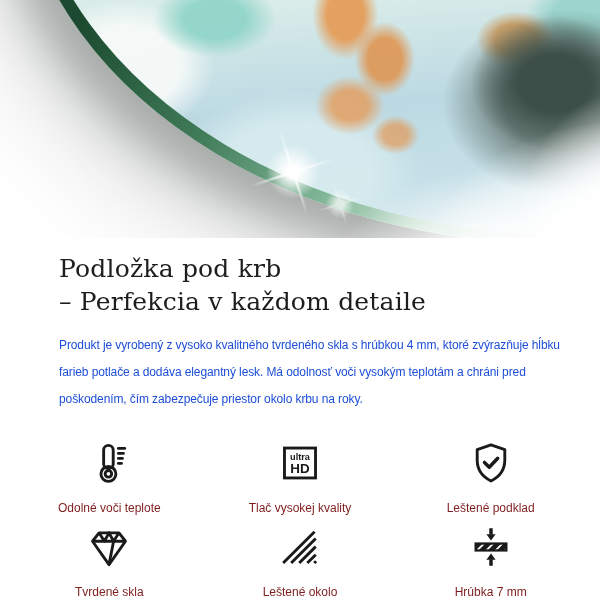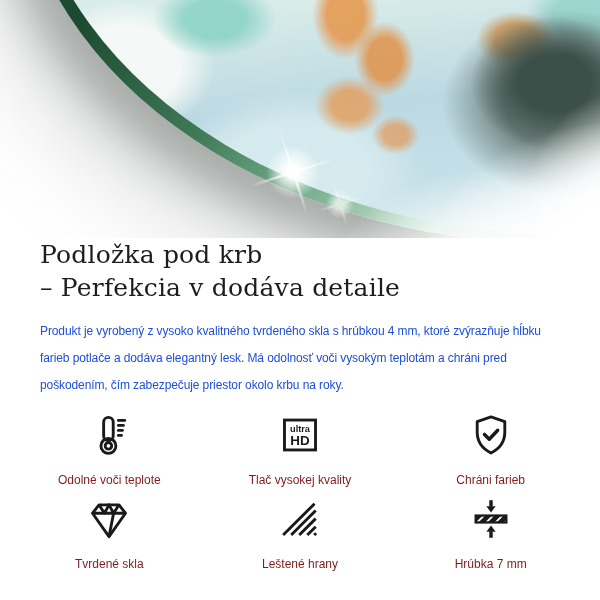--- a/index.html
+++ b/index.html
@@ -49,21 +49,21 @@
       linear-gradient(to right,  rgba(255,255,255,0), rgba(255,255,255,.95) 46% 54%, rgba(255,255,255,0)) 50% 50% / 100% 2.5px no-repeat;
   }
   .sparkle-small { left:318px; top:182px; width:44px; height:44px; opacity:.7;
     background:
       radial-gradient(circle, rgba(255,255,255,1) 0 12%, rgba(255,255,255,0) 46%),
       linear-gradient(to bottom, rgba(255,255,255,0), rgba(255,255,255,.9) 46% 54%, rgba(255,255,255,0)) 50% 50% / 2px 100% no-repeat,
       linear-gradient(to right,  rgba(255,255,255,0), rgba(255,255,255,.9) 46% 54%, rgba(255,255,255,0)) 50% 50% / 100% 2px no-repeat;
   }
 
   
-  .content { padding:0 40px; }
+  .content { padding:14px 40px;margin-left:19px; }
   h1 { font-family:"DejaVu Serif","Liberation Serif",serif; font-weight:400;
        font-size:25px; line-height:33px; color:#1d1d1d; letter-spacing:.2px; }
   .description { margin-top:14px; max-width:540px; font-size:12px; line-height:27px;
                  letter-spacing:-.1px; color:#1d4ed8; }
 
   .features { display:grid; grid-template-columns:repeat(3,1fr); row-gap:8px;
               margin-top:12px; padding:0 14px; }
   .feature { display:flex; flex-direction:column; align-items:center; text-align:center; }
   .icon-box { height:48px; display:flex; align-items:center; justify-content:center; }
   .feature .label { margin-top:14px; font-size:12px; color:#7f1d1d; }
@@ -81,21 +81,21 @@
     <div class="fog fog-a"></div>
     <div class="fog fog-b"></div>
     <div class="fog fog-c"></div>
     <div class="sparkle sparkle-main"></div>
     <div class="sparkle sparkle-small"></div>
   </div>
 
   <div class="content">
     <h1>
       <span>Podložka pod krb</span><br>
-      <span>– Perfekcia v dodáva detaile</span>
+      <span>– Perfekcia v každom detaile</span>
     </h1>
     <p class="description">Produkt je vyrobený z vysoko kvalitného tvrdeného skla s hrúbkou 4 mm, ktoré zvýrazňuje hĺbku farieb potlače a dodáva elegantný lesk. Má odolnosť voči vysokým teplotám a chráni pred poškodením, čím zabezpečuje priestor okolo krbu na roky.</p>
   </div>
 
   <div class="features">
 
     <div class="feature">
       <div class="icon-box">
         <svg width="46" height="46" viewBox="0 0 24 24" stroke-linecap="round">
           <rect x="9.2" y="2.8" width="5" height="12.2" rx="2.5"></rect>
@@ -121,21 +121,21 @@
       <div class="label">Tlač vysokej kvality</div>
     </div>
 
     <div class="feature">
       <div class="icon-box">
         <svg width="46" height="46" viewBox="0 0 24 24" stroke-linecap="round" stroke-linejoin="round">
           <path d="M12 2.6 L19.2 5 V10.6 C19.2 15.8 16.2 19.3 12 21.4 C7.8 19.3 4.8 15.8 4.8 10.6 V5 Z"></path>
           <polyline points="8.6,11.7 11.1,14.2 15.5,9.5" stroke-width="1.8"></polyline>
         </svg>
       </div>
-      <div class="label">Chráni farieb</div>
+      <div class="label">Leštené podklad</div>
     </div>
 
     <div class="feature">
       <div class="icon-box">
         <svg width="46" height="46" viewBox="0 0 24 24" stroke-width="1.4" stroke-linejoin="round">
           <path d="M12 21.2 L3.4 9 L6.8 4.6 H17.2 L20.6 9 Z"></path>
           <path d="M3.4 9 H20.6"></path>
           <path d="M6.8 4.6 L9.6 9 L12 4.6 L14.4 9 L17.2 4.6"></path>
           <path d="M12 21.2 L14.4 9"></path>
         </svg>
@@ -146,21 +146,21 @@
     <div class="feature">
       <div class="icon-box">
         <svg width="46" height="46" viewBox="0 0 24 24" stroke-width="2.1">
           <line x1="3.2" y1="20.4" x2="19.6" y2="4.0"></line>
           <line x1="7.4" y1="20.4" x2="20.2" y2="7.6"></line>
           <line x1="11.6" y1="20.4" x2="20.2" y2="11.8"></line>
           <line x1="15.8" y1="20.4" x2="20.2" y2="16.0"></line>
           <line x1="19.4" y1="20.4" x2="20.4" y2="19.4"></line>
         </svg>
       </div>
-      <div class="label">Leštené hrany</div>
+      <div class="label">Leštené okolo</div>
     </div>
 
     <div class="feature">
       <div class="icon-box">
         <svg width="46" height="46" viewBox="0 0 24 24">
           <defs>
             <pattern id="hatch" width="3.4" height="3.4" patternUnits="userSpaceOnUse" patternTransform="rotate(45)">
               <rect width="1.7" height="3.4" fill="#1a1a1a"></rect>
             </pattern>
           </defs>

